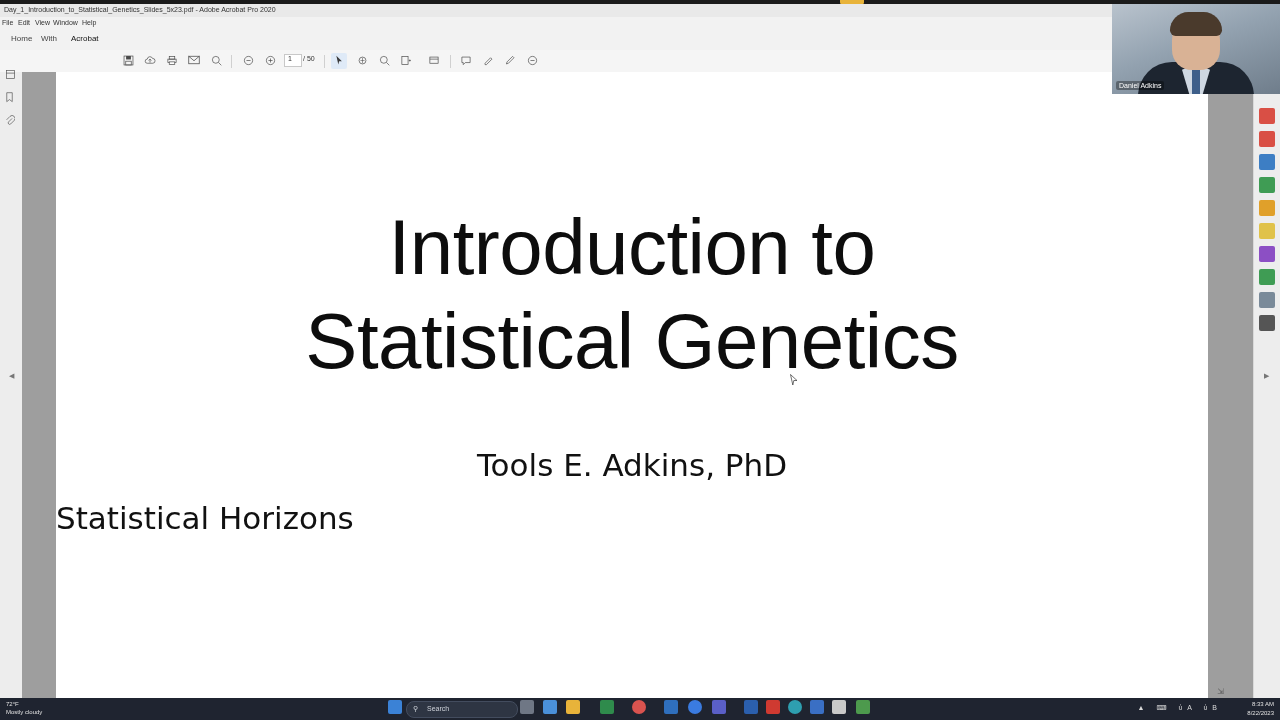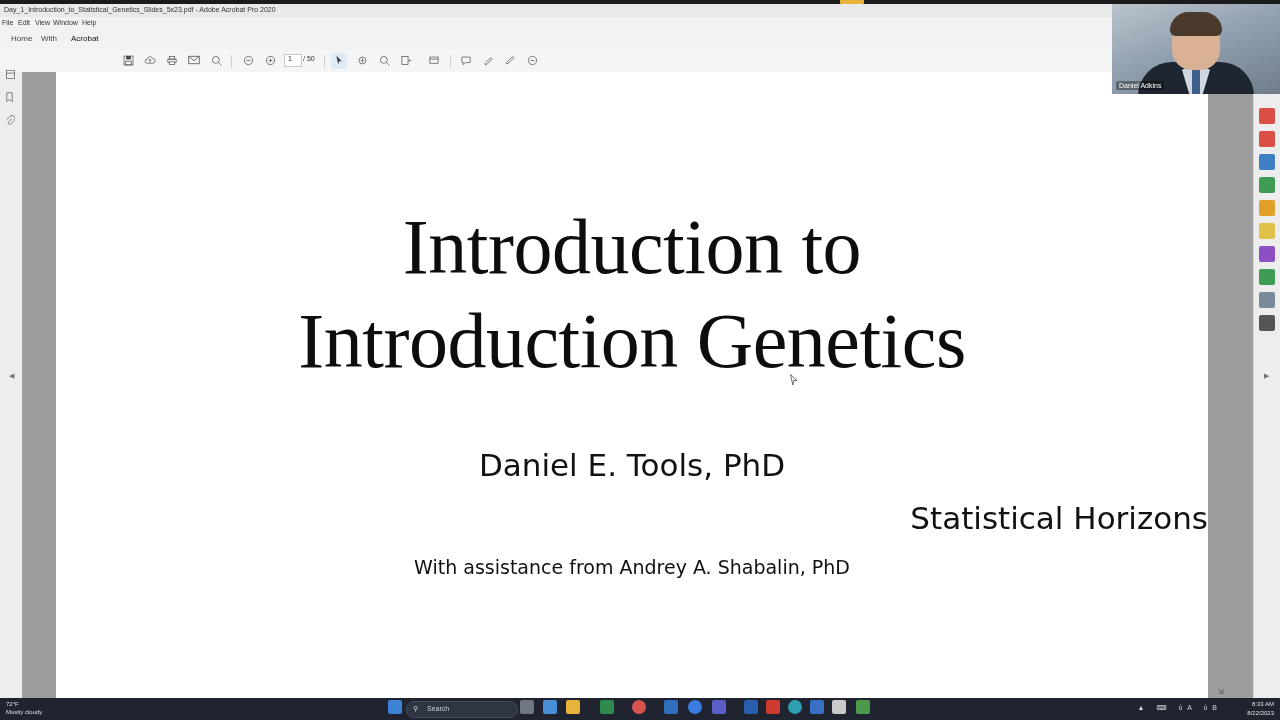--- a/index.html
+++ b/index.html
@@ -193,21 +193,21 @@
   .slide {
     position: absolute;
     left: 0; top: 0;
     width: 1152px;
     height: 626px;
   }
   .slide .line1, .slide .line2 {
     position: absolute;
     width: 100%;
     text-align: center;
-    font-family: Liberation Serif, serif;
+    font-family: Liberation Sans, sans-serif;
     font-weight: 300;
     color: #0d0d0d;
     font-size: 78px;
     letter-spacing: -0.5px;
   }
   .slide .line1 { top: 130px; }
   .slide .line2 { top: 224px; }
   .slide .author {
     position: absolute;
     top: 375px;
@@ -215,21 +215,21 @@
     text-align: center;
     font-size: 31px;
     color: #111;
     font-family: "DejaVu Sans", sans-serif;
     font-weight: 400;
   }
   .slide .org {
     position: absolute;
     top: 428px;
     width: 100%;
-    text-align: right;
+    text-align: left;
     font-size: 31px;
     color: #111;
     font-family: "DejaVu Sans", sans-serif;
     font-weight: 400;
   }
   .slide .assist {
     position: absolute;
     top: 484px;
     width: 100%;
     text-align: center;
@@ -527,24 +527,23 @@
             <path d="M10 5L5 10a2 2 0 003 3l5-5a4 4 0 10-6-6L2 7" fill="none" stroke="#555"></path>
           </svg>
       </div>
       <div class="collapse">◀</div>
     </div>
 
     <div class="docarea">
       <div class="page">
         <div class="slide">
           <div class="line1">Introduction to</div>
-          <div class="line2">Introduction Genetics</div>
-          <div class="author">Daniel E. Tools, PhD</div>
+          <div class="line2">Statistical Genetics</div>
+          <div class="author">Tools E. Adkins, PhD</div>
           <div class="org">Statistical Horizons</div>
-          <div class="assist">With assistance from Andrey A. Shabalin, PhD</div>
         </div>
       </div>
       <div class="cursor">
         <svg width="8" height="12" viewBox="0 0 8 12">
             <path d="M0.5 0.5L7 6.5H3.8l-1 4.5z" fill="#fff" stroke="#333" stroke-width="0.7"></path>
           </svg>
       </div>
       <div class="zoomfit">⇲</div>
     </div>
 

